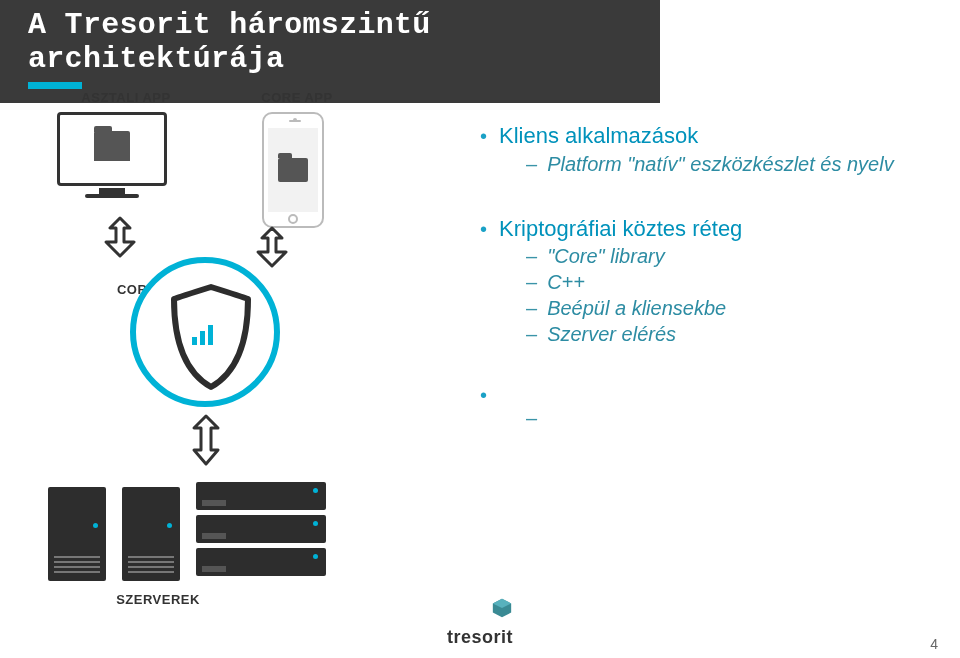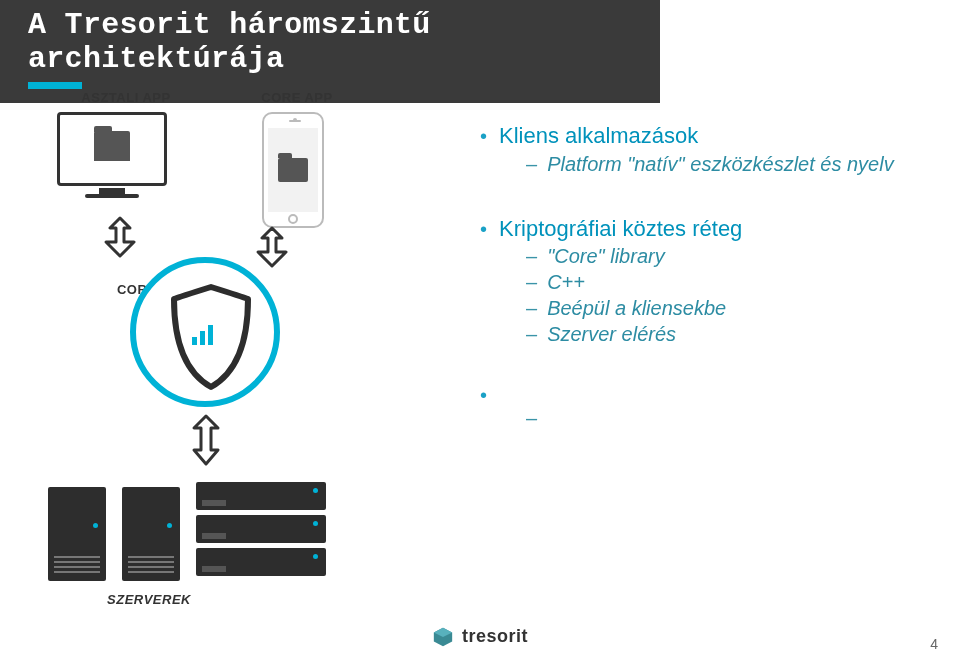--- a/index.html
+++ b/index.html
@@ -117,21 +117,21 @@
   .tower .led { width: 5px; height: 5px; background: #00b2d6; border-radius: 50%; position: absolute; top: 36px; right: 8px; }
   .tower .vents { position: absolute; bottom: 8px; left: 6px; right: 6px; }
   .tower .vents div { height: 2px; background: #777; margin-top: 3px; }
   .rack { width: 130px; }
   .unit {
     height: 28px; background: #2d2d2d; border-radius: 2px;
     margin-bottom: 5px; position: relative;
   }
   .unit .led { width:5px; height:5px; background:#00b2d6; border-radius:50%; position:absolute; top:6px; right:8px; }
   .unit .slot { position:absolute; left:6px; bottom:4px; width:24px; height:6px; background:#555; }
-  .servers-label { left: 99px; top: 530px; width: 100px; font-style: italic; }
+  .servers-label { left: 108px; top: 530px; width: 100px; }
 
   
   .bullets {
     position: absolute;
     left: 480px; top: 60px; right: 30px;
     color: #0092bb;
     font-size: 22px;
     line-height: 1.3;
   }
   .group { margin-bottom: 38px; }
@@ -139,21 +139,21 @@
   .b-main .dot { color: #1aa1c6; font-size: 20px; line-height: 1; }
   .b-sub { color: #3a94a8; font-size: 20px; margin-left: 46px; display:flex; gap:10px; align-items:baseline; font-style: italic;}
   .b-sub .dash { font-style: normal; }
   .b-sub span[data-bind] { font-style: italic; color:#2d8ca3; }
 
   
   .footer {
     position: absolute; left: 0; right: 0; bottom: 10px;
     display: flex; justify-content: center; align-items: center;
   }
-  .logo { display:flex; align-items:flex-start; gap:8px; }
+  .logo { display:flex; align-items:flex-end; gap:8px;flex-direction:column; }
   .logo-text { font-size: 18px; font-weight:600; color:#333; letter-spacing:.5px; }
   .page-num { position:absolute; right:22px; bottom:6px; font-size:14px; color:#666; }
 </style>
 </head>
 <body>
 
 <div class="title-bar">
   <h1 data-bind="title">A Tresorit háromszintű architektúrája</h1>
   <div class="title-accent"></div>
 </div>

